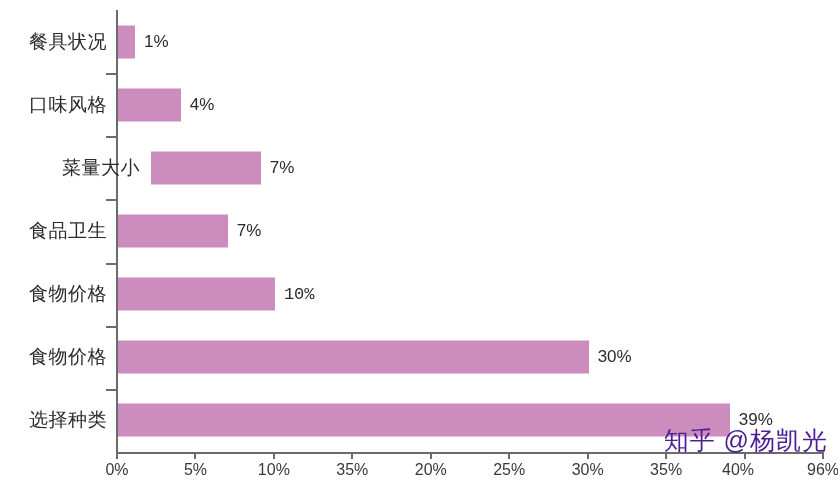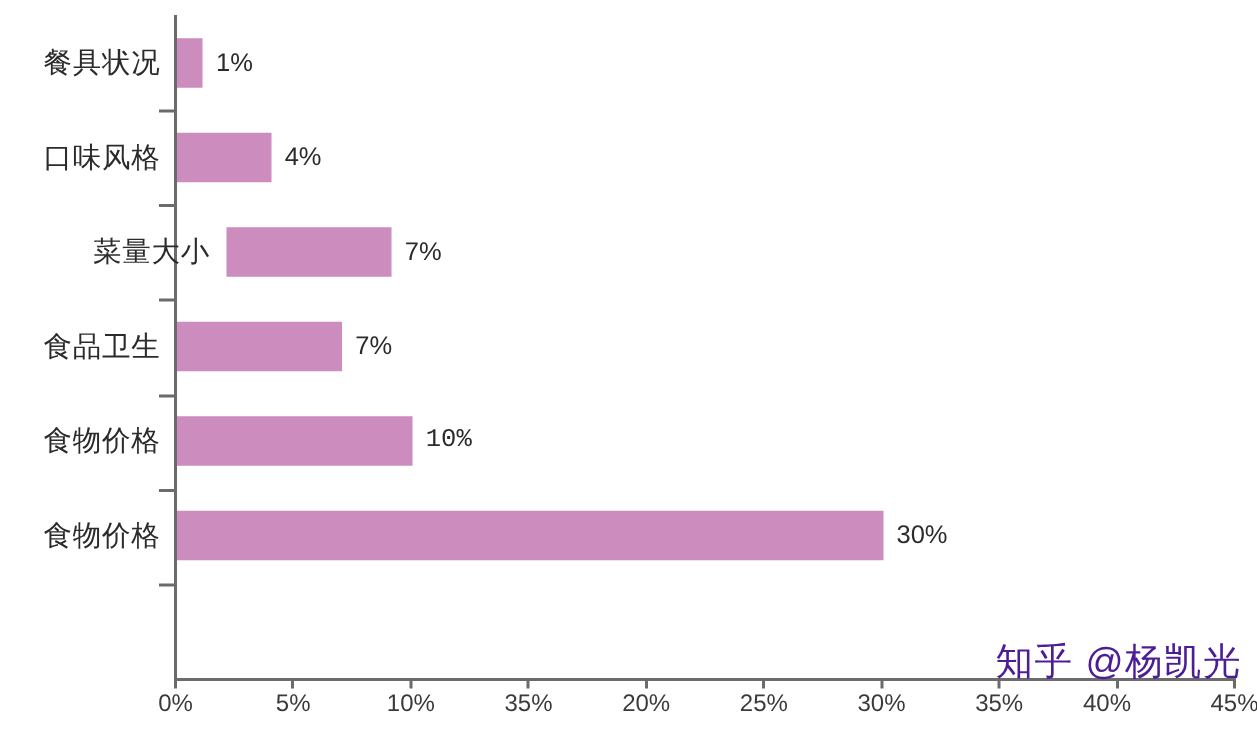--- a/index.html
+++ b/index.html
@@ -149,20 +149,25 @@
       <div class="row" style="top: 252.571px; height: 63.1429px; font-family: Liberation Mono, monospace;">
         <div class="cat-label">食物价格</div>
         <div class="bar" style="width: 156.889px; background: rgb(204, 140, 190);"></div>
         <div class="bar-value" style="left: 283.889px;">10%</div>
       </div>
       <div class="row" style="top: 315.714px; height: 63.1429px;">
         <div class="cat-label">食物价格</div>
         <div class="bar" style="width: 470.667px; background: rgb(204, 140, 190);"></div>
         <div class="bar-value" style="left: 597.667px;">30%</div>
       </div>
+      <div class="row" style="top: 378.857px; height: 63.1429px;">
+        <div class="cat-label">选择种类</div>
+        <div class="bar" style="width: 611.867px; background: rgb(204, 140, 190);"></div>
+        <div class="bar-value" style="left: 738.867px;">39%</div>
+      </div>
     </div>
 
   <div id="xaxis-container">
       <div class="x-tick" style="left: 116px;"></div>
       <div class="x-label" style="left: 117px;">0%</div>
       <div class="x-tick" style="left: 194.444px;"></div>
       <div class="x-label" style="left: 195.444px;">5%</div>
       <div class="x-tick" style="left: 272.889px;"></div>
       <div class="x-label" style="left: 273.889px;">10%</div>
       <div class="x-tick" style="left: 351.333px;"></div>
@@ -171,21 +176,21 @@
       <div class="x-label" style="left: 430.778px;">20%</div>
       <div class="x-tick" style="left: 508.222px;"></div>
       <div class="x-label" style="left: 509.222px;">25%</div>
       <div class="x-tick" style="left: 586.667px;"></div>
       <div class="x-label" style="left: 587.667px;">30%</div>
       <div class="x-tick" style="left: 665.111px;"></div>
       <div class="x-label" style="left: 666.111px;">35%</div>
       <div class="x-tick" style="left: 743.556px;"></div>
       <div class="x-label" style="left: 738px;">40%</div>
       <div class="x-tick" style="left: 822px;"></div>
-      <div class="x-label" style="left: 823px;">45%</div>
+      <div class="x-label" style="left: 823px;">96%</div>
     </div>
 
   <div class="watermark">知乎 @杨凯光</div>
 <div class="y-tick" style="top: 73.1429px;"></div>
     <div class="y-tick" style="top: 136.286px;"></div>
     <div class="y-tick" style="top: 199.429px;"></div>
     <div class="y-tick" style="top: 262.571px;"></div>
     <div class="y-tick" style="top: 325.714px;"></div>
     <div class="y-tick" style="top: 388.857px;"></div>
   </div>

